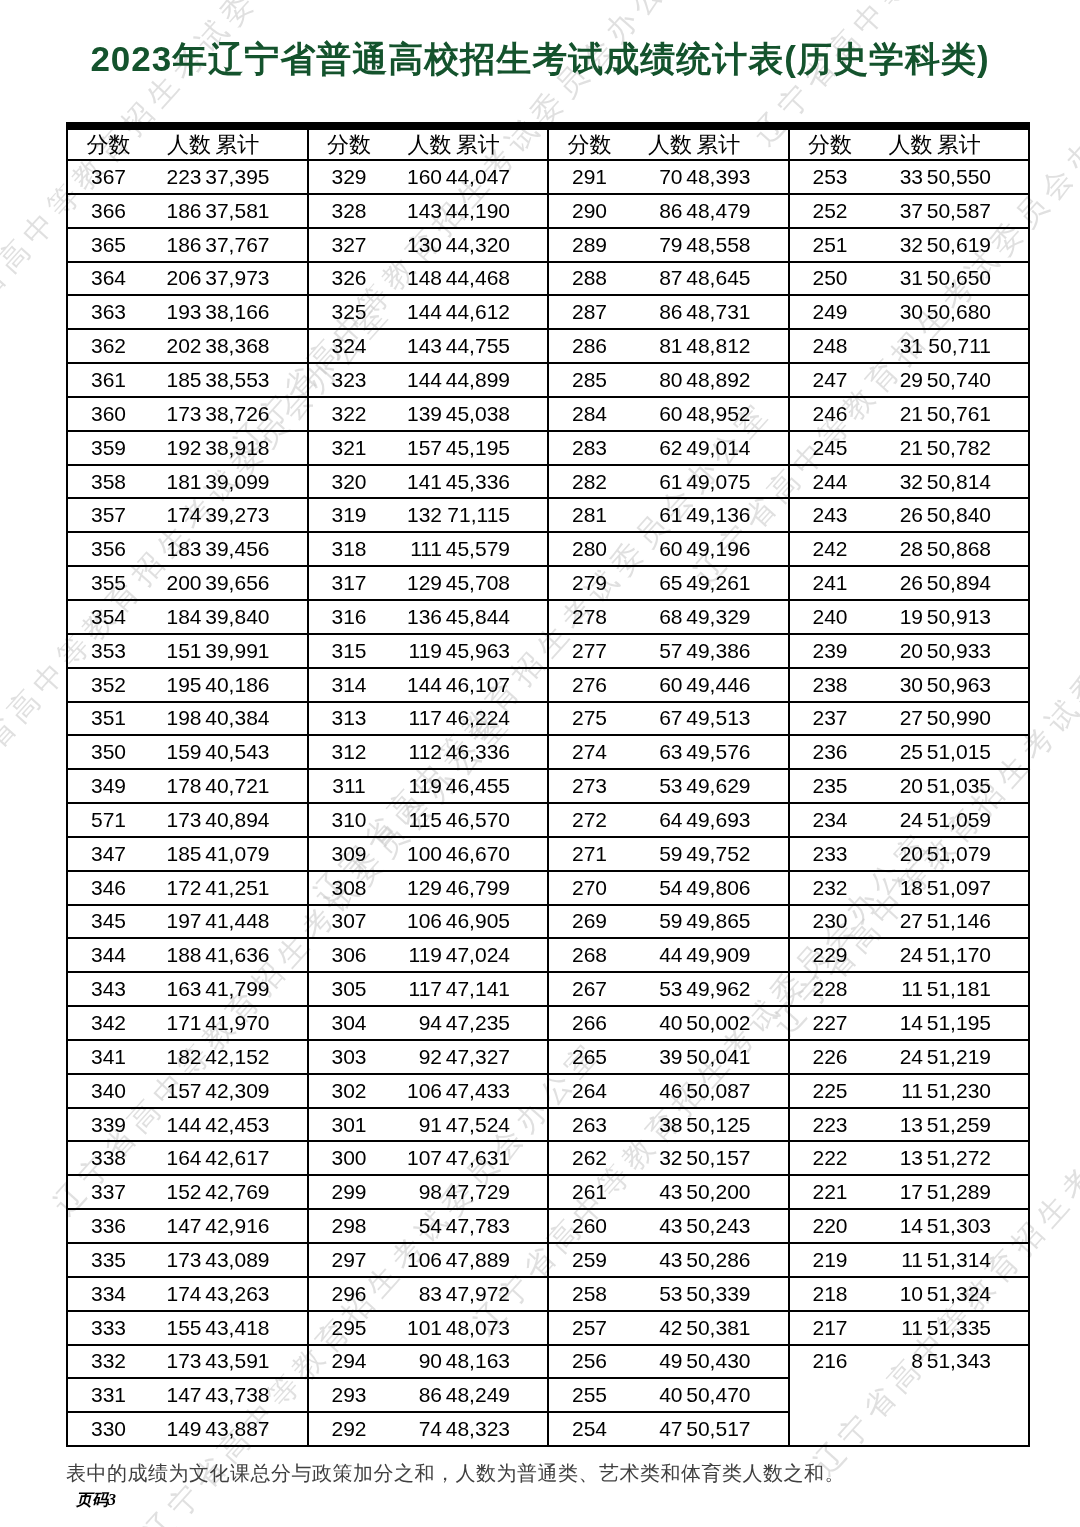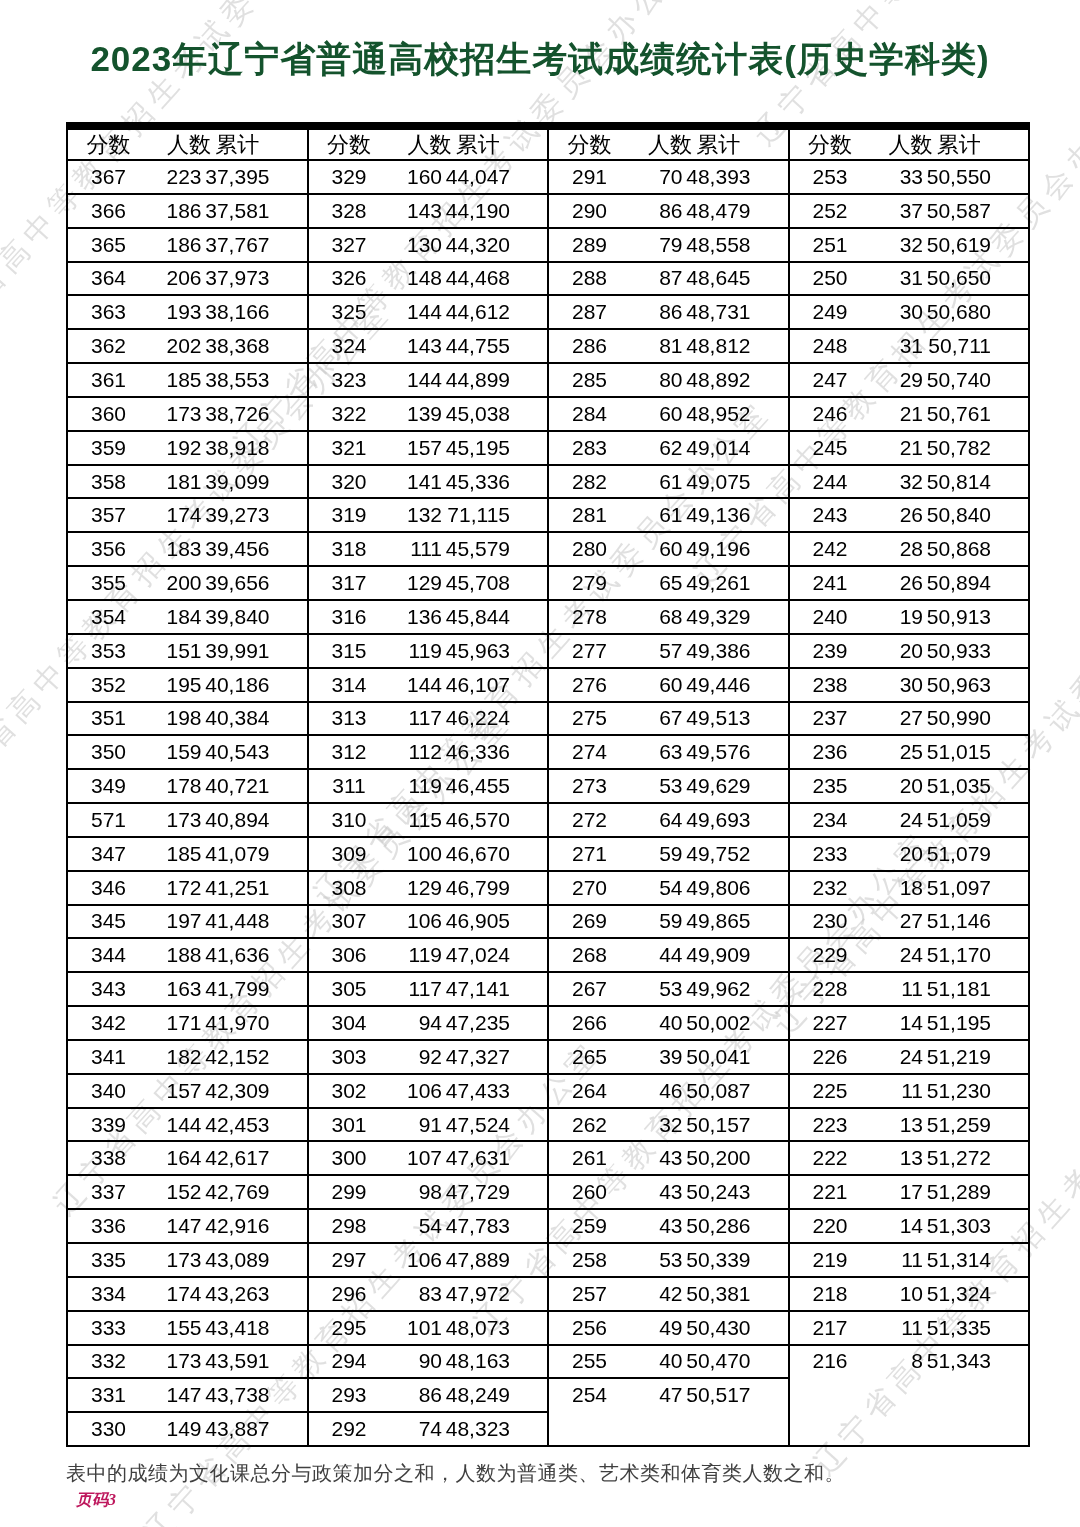--- a/index.html
+++ b/index.html
@@ -74,21 +74,21 @@
     left:66px; top:1460px; width:960px;
     font-family:"Liberation Serif", serif;
     font-size:20px; color:#404040;
     letter-spacing:.5px;
   }
   .page-label {
     position:absolute; z-index:1;
     left:76px; top:1490px;
     font-family:"Liberation Serif", serif;
     font-style:italic;
-    font-size:16px; font-weight:bold; color:#be185d;
+    font-size:16px; font-weight:bold; color:#000000;
   }
 </style>
 </head>
 <body>
 
 <div class="watermark-layer">
     <span class="watermark" style="left: 330px; top: -30px;">辽宁省高中等教育招生考试委员会办公室</span>
     <span class="watermark" style="left: 760px; top: 120px;">辽宁省高中等教育招生考试委员会办公室</span>
     <span class="watermark" style="left: -70px; top: 330px;">辽宁省高中等教育招生考试委员会办公室</span>
     <span class="watermark" style="left: 240px; top: 430px;">辽宁省高中等教育招生考试委员会办公室</span>
@@ -639,20 +639,25 @@
         <div class="cell-score">265</div>
         <div class="cell-count">39</div>
         <div class="cell-cum">50,041</div>
       </div>
       <div class="t-row">
         <div class="cell-score">264</div>
         <div class="cell-count">46</div>
         <div class="cell-cum">50,087</div>
       </div>
       <div class="t-row">
+        <div class="cell-score">263</div>
+        <div class="cell-count">38</div>
+        <div class="cell-cum">50,125</div>
+      </div>
+      <div class="t-row">
         <div class="cell-score">262</div>
         <div class="cell-count">32</div>
         <div class="cell-cum">50,157</div>
       </div>
       <div class="t-row">
         <div class="cell-score">261</div>
         <div class="cell-count">43</div>
         <div class="cell-cum">50,200</div>
       </div>
       <div class="t-row">

